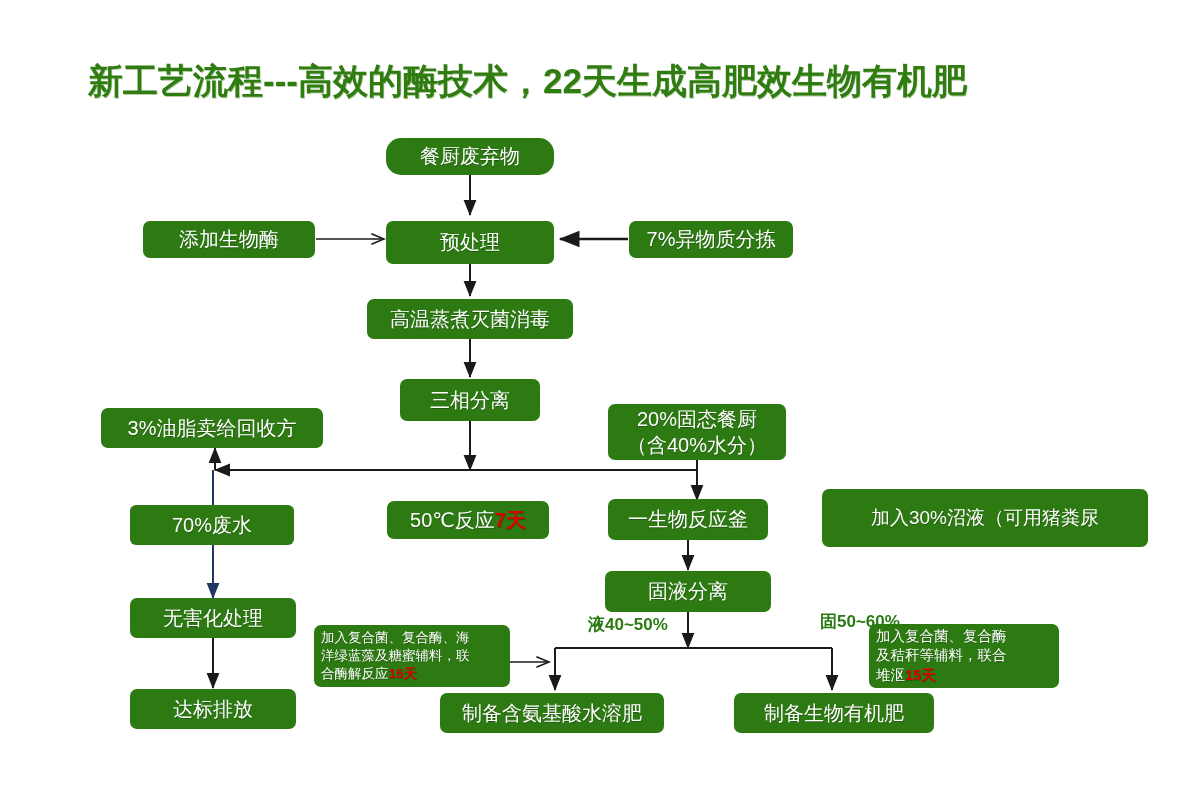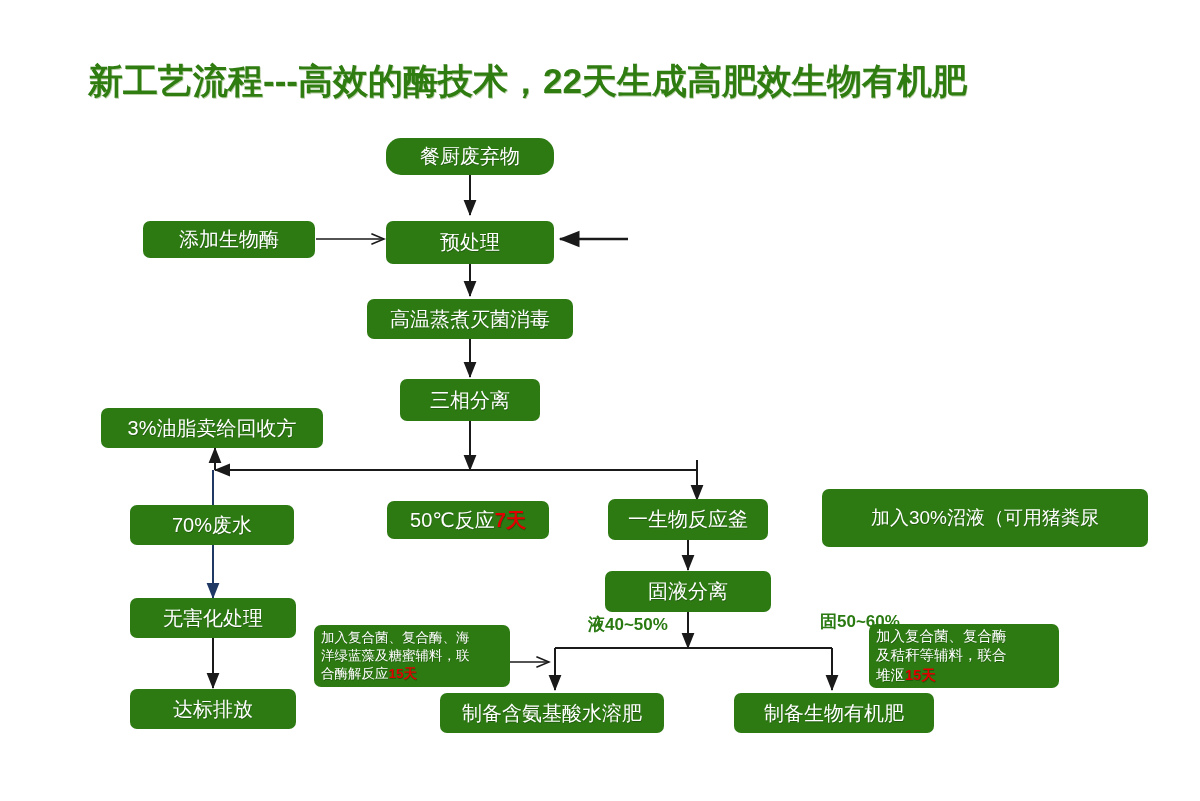--- a/index.html
+++ b/index.html
@@ -107,35 +107,42 @@
   </div>
 
   <div class="node" style="left:143px;top:221px;width:172px;height:37px;">
     <span>添加生物酶</span>
   </div>
 
   <div class="node" style="left:386px;top:221px;width:168px;height:43px;">
     <span>预处理</span>
   </div>
 
+  <div class="node" style="left:629px;top:221px;width:164px;height:37px;">
+    <span>7%异物质分拣</span>
+  </div>
 
   <div class="node" style="left:367px;top:299px;width:206px;height:40px;">
     <span>高温蒸煮灭菌消毒</span>
   </div>
 
   <div class="node" style="left:400px;top:379px;width:140px;height:42px;">
     <span>三相分离</span>
   </div>
 
   <div class="node" style="left:101px;top:408px;width:222px;height:40px;">
     <span>3%油脂卖给回收方</span>
   </div>
 
+  <div class="node two-line" style="left:608px;top:404px;width:178px;height:56px;flex-direction:column;">
+    <span>20%固态餐厨</span>
+    <span>（含40%水分）</span>
+  </div>
 
-  <div class="node" style="left:130px;top:505px;width:164px;height:40px;">
+  <div class="node" style="left:130px;top:505px;width:164px;height:40px;border-radius:6px;">
     <span>70%废水</span>
   </div>
 
   <div class="node" style="left:130px;top:598px;width:166px;height:40px;">
     <span>无害化处理</span>
   </div>
 
   <div class="node" style="left:130px;top:689px;width:166px;height:40px;">
     <span>达标排放</span>
   </div>

